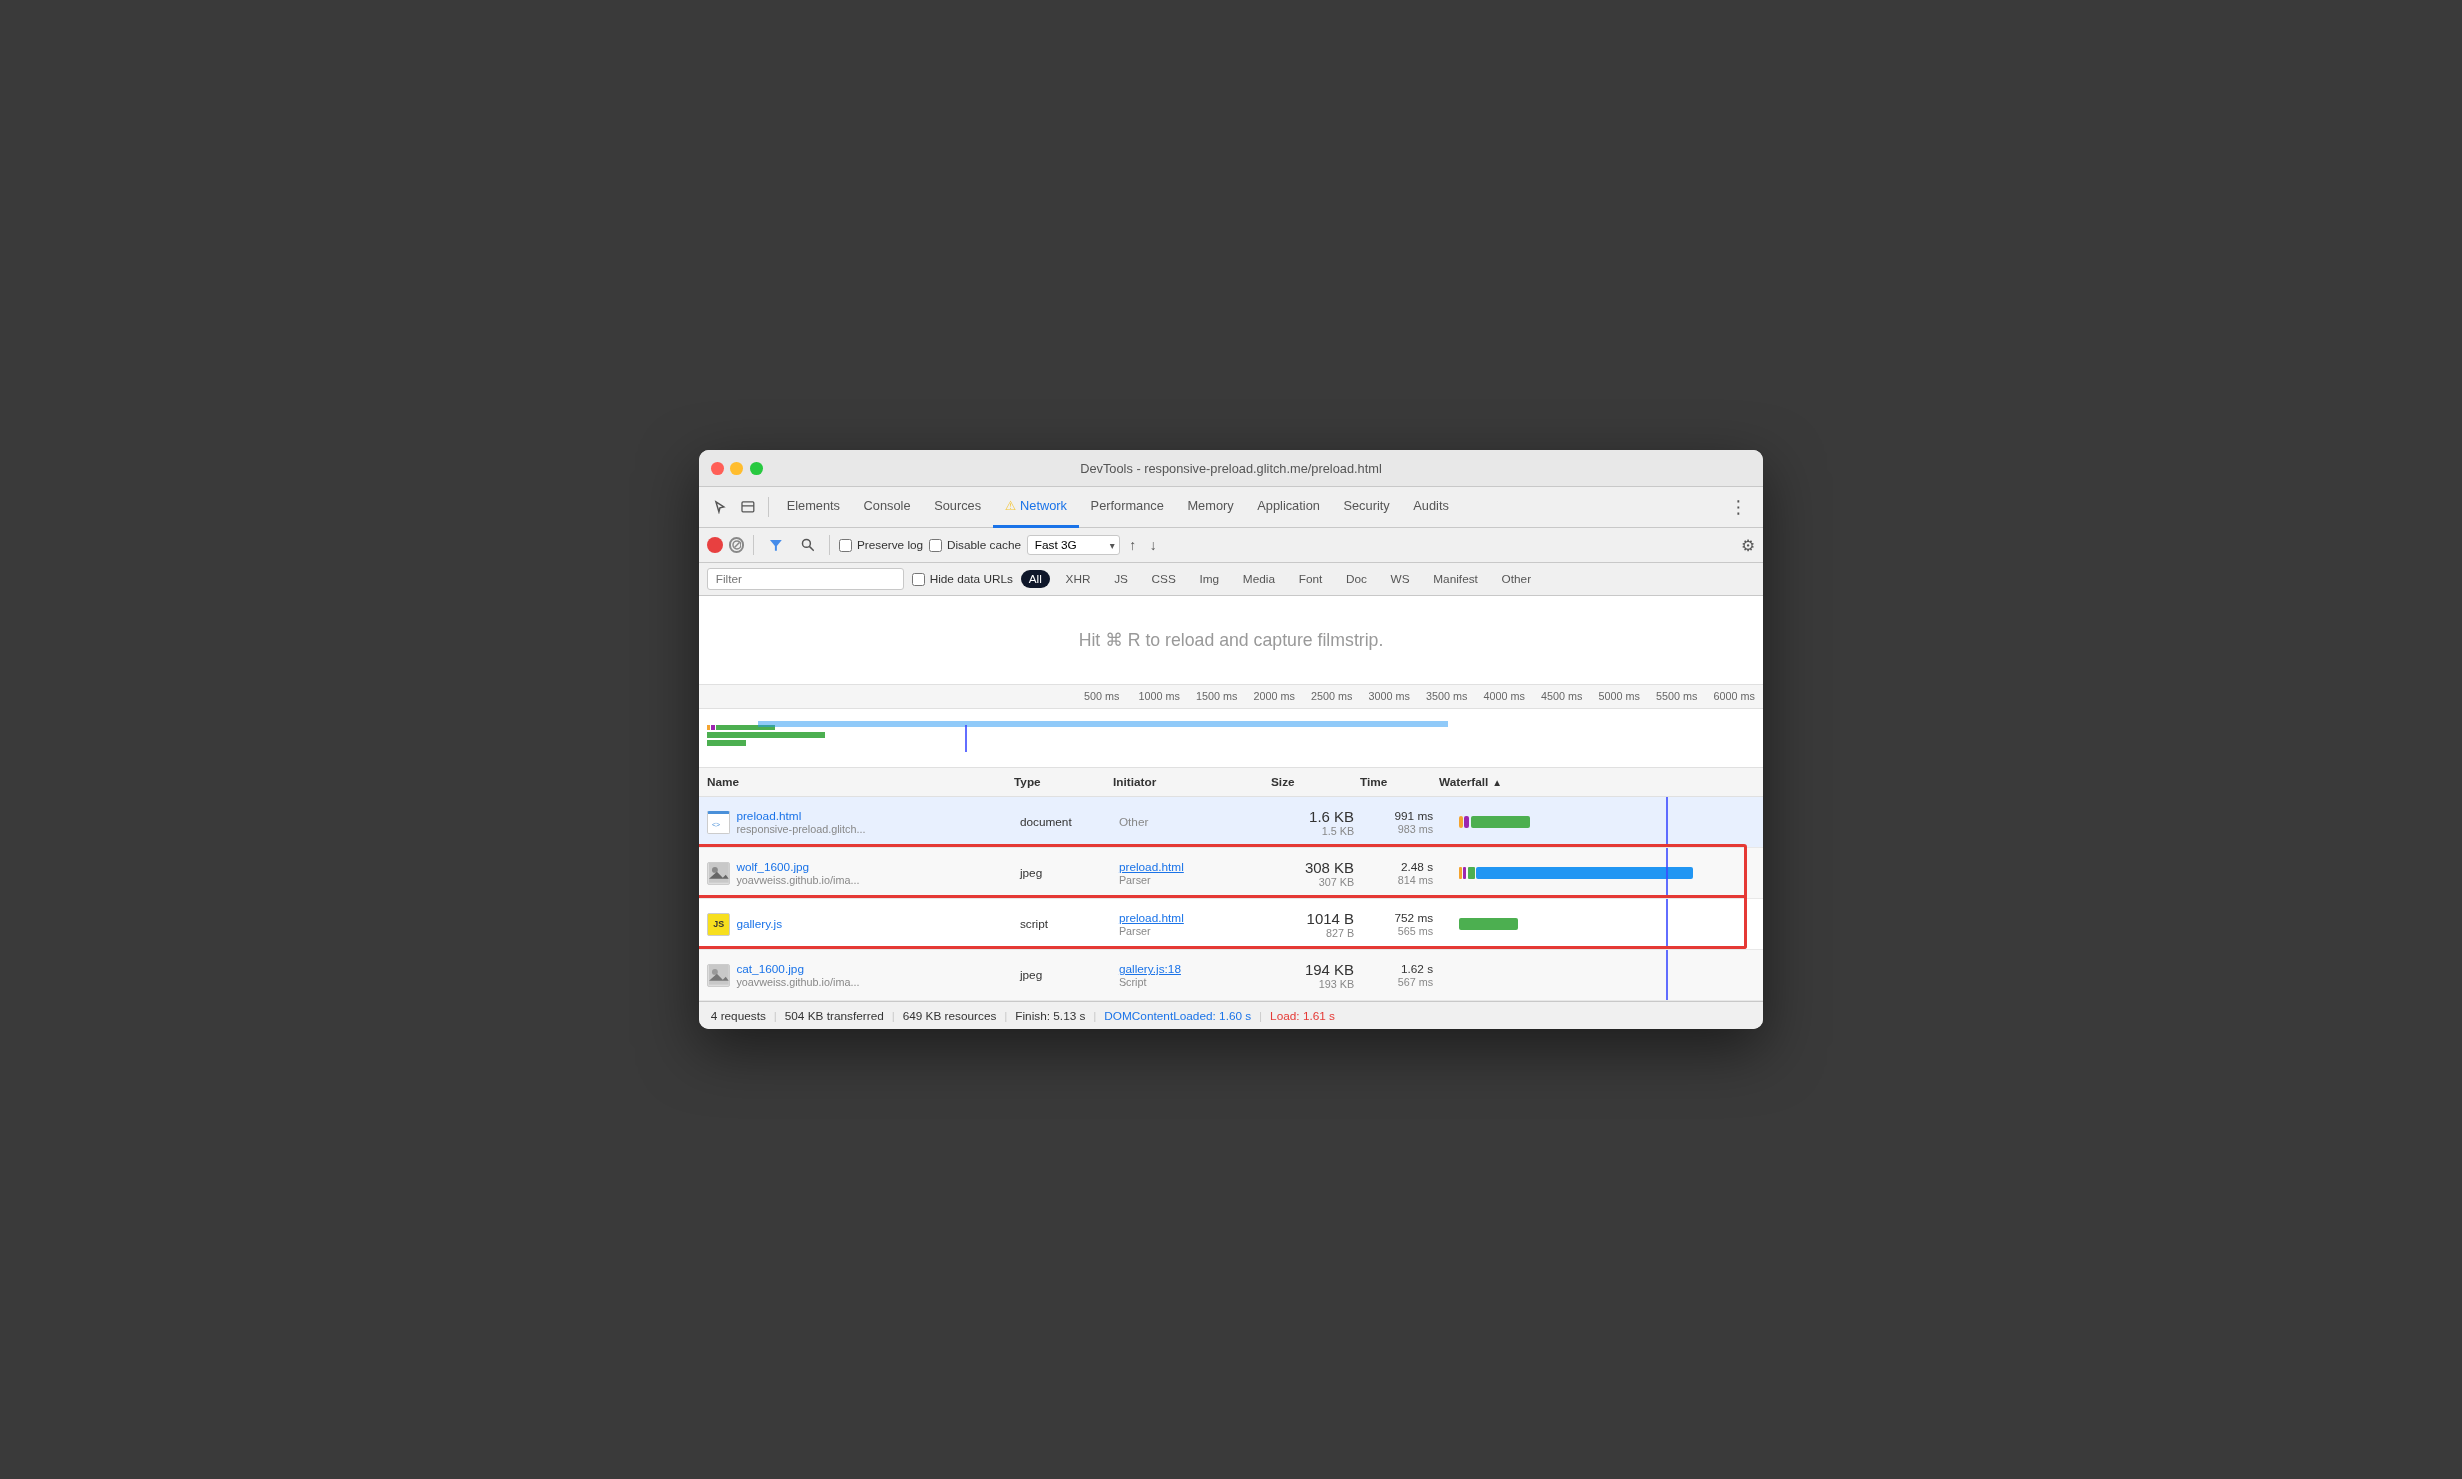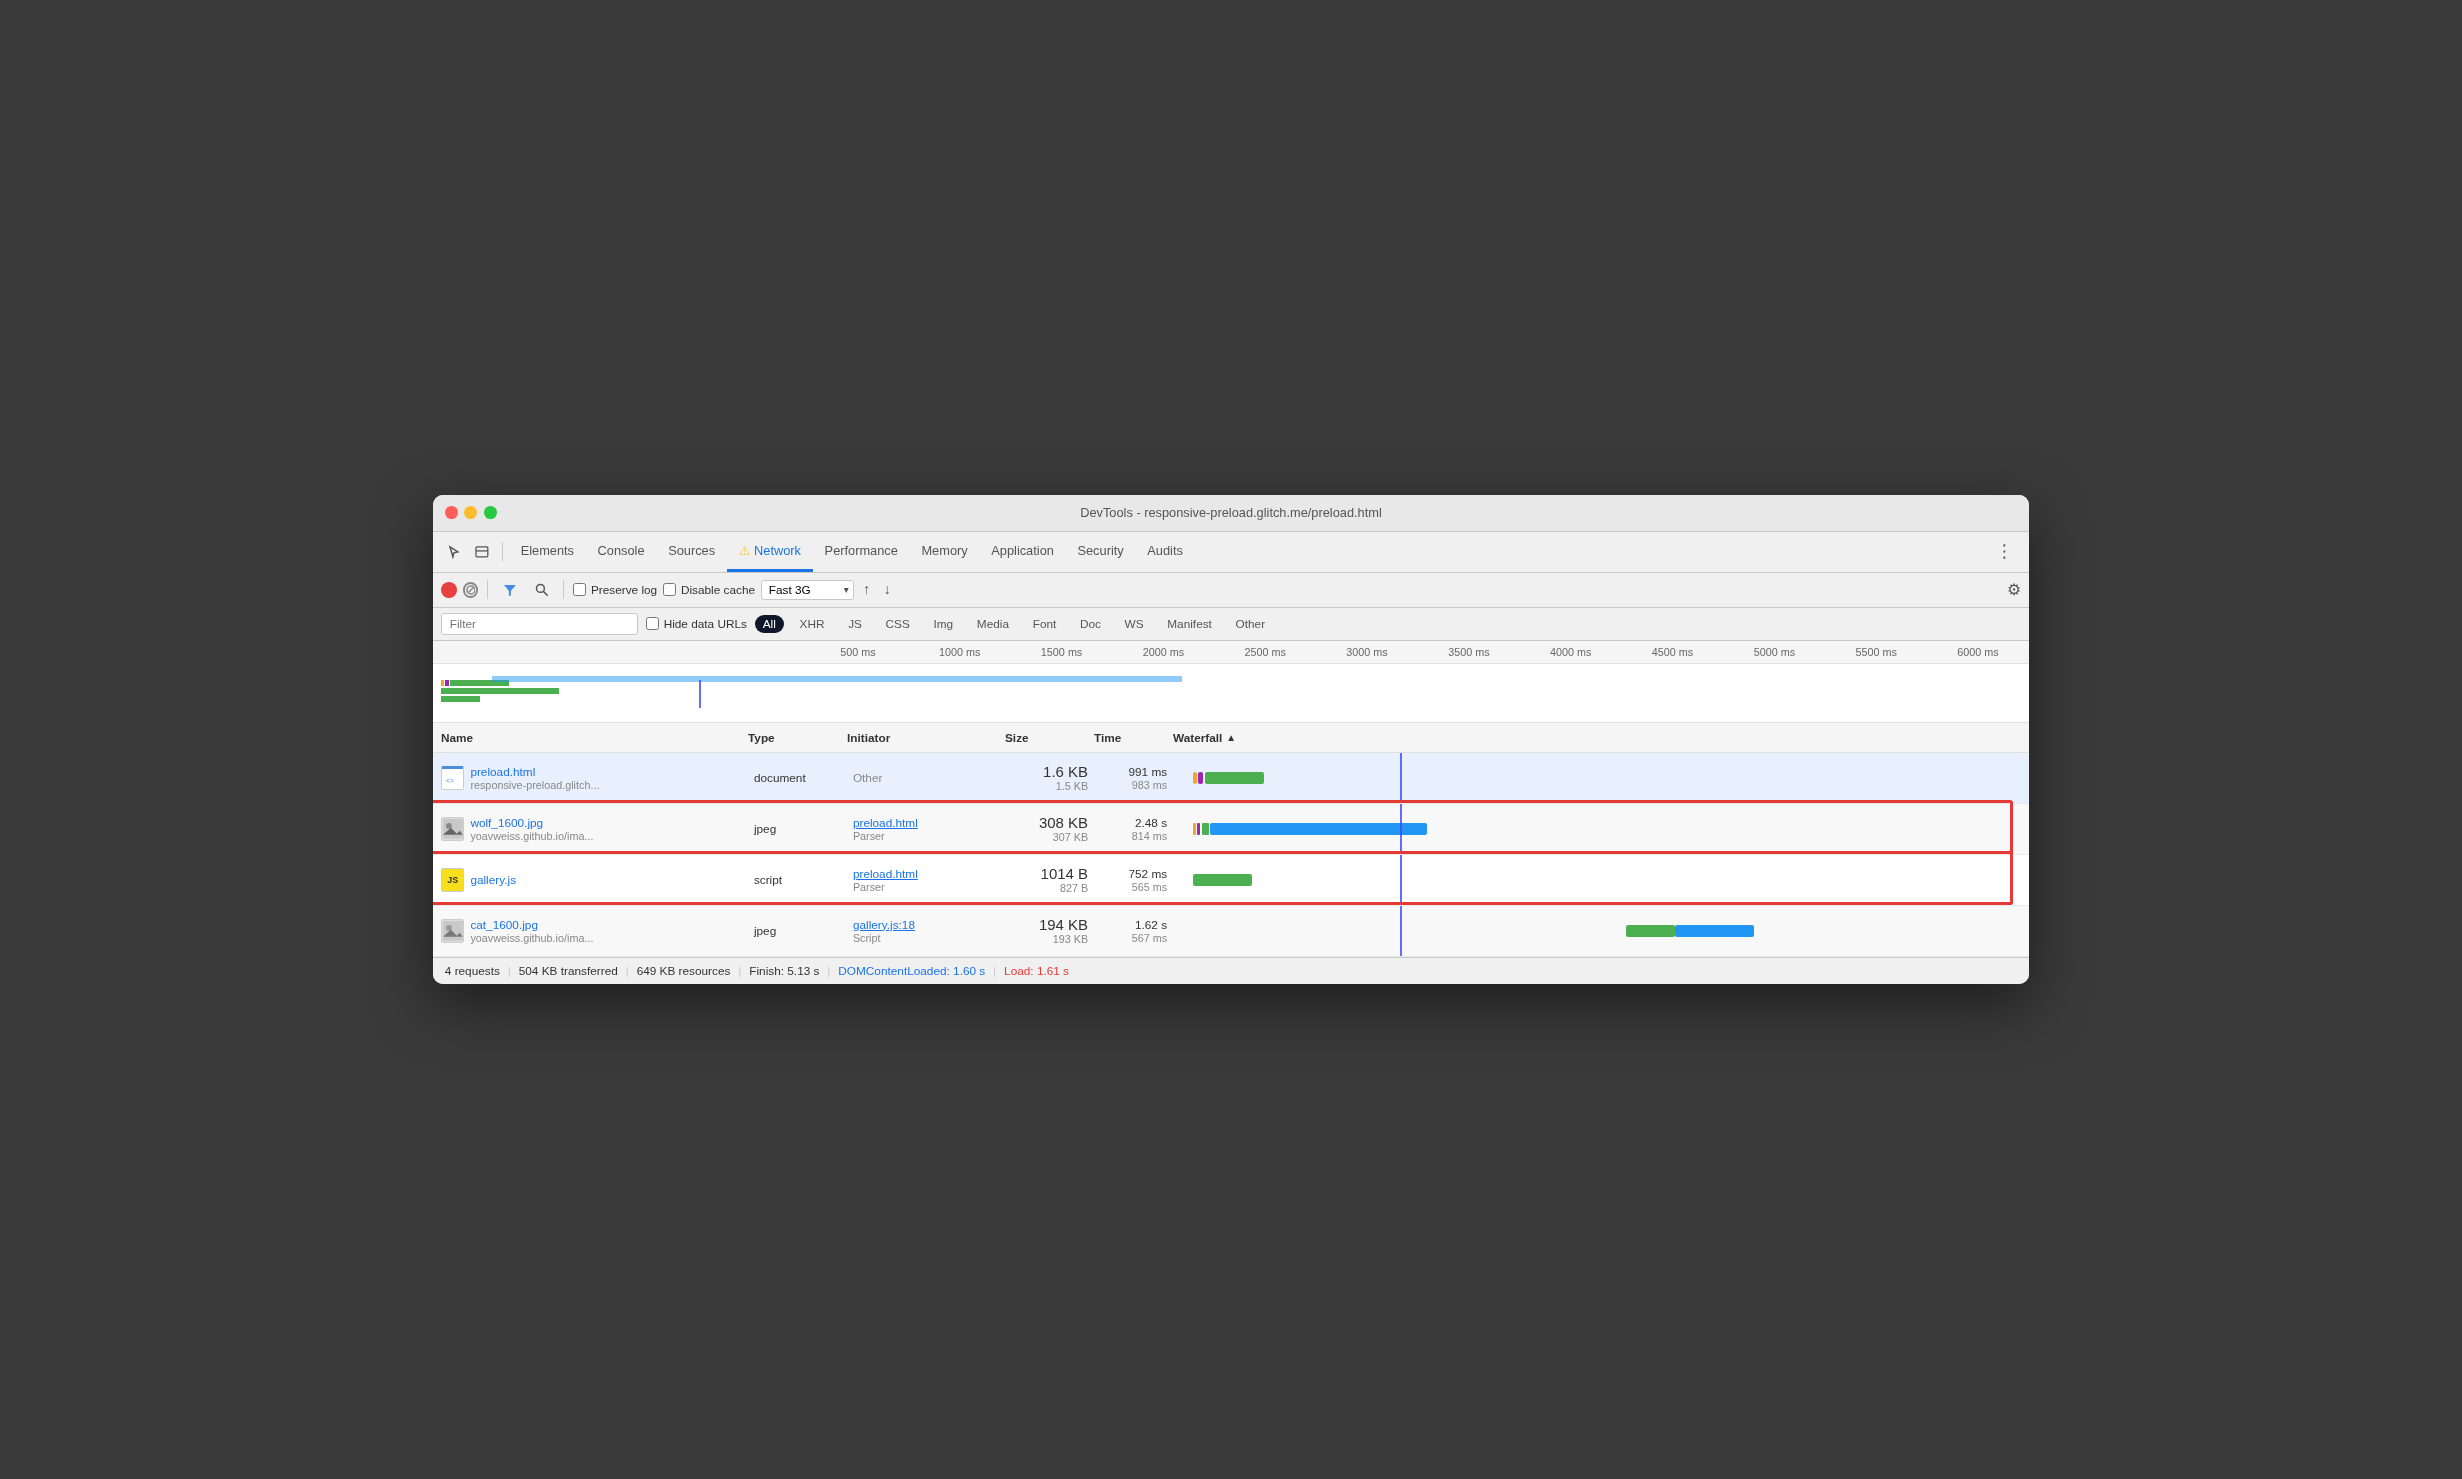--- a/index.html
+++ b/index.html
@@ -5,21 +5,21 @@
     * { box-sizing: border-box; margin: 0; padding: 0; }
     body {
       background: #3a3a3a;
       display: flex;
       justify-content: center;
       align-items: center;
       min-height: 100vh;
       font-family: -apple-system, BlinkMacSystemFont, 'Segoe UI', sans-serif;
     }
     .window {
-      width: 1596px;
+      width: 1064px;
       background: #f0f0f0;
       border-radius: 9.9px;
       overflow: hidden;
       box-shadow: 0 19.7px 59px rgba(0,0,0,0.5);
     }
     .titlebar {
       background: #e8e8e8;
       height: 37px;
       display: flex;
       align-items: center;
@@ -415,20 +415,23 @@
     <button class="filter-type-btn">CSS</button>
     <button class="filter-type-btn">Img</button>
     <button class="filter-type-btn">Media</button>
     <button class="filter-type-btn">Font</button>
     <button class="filter-type-btn">Doc</button>
     <button class="filter-type-btn">WS</button>
     <button class="filter-type-btn">Manifest</button>
     <button class="filter-type-btn">Other</button>
   </div>
 
+  <div class="filmstrip-area">
+    <span class="filmstrip-hint">Hit ⌘ R to reload and capture filmstrip.</span>
+  </div>
 
   <div class="timeline-header">
     <span class="timeline-tick">500 ms</span>
     <span class="timeline-tick">1000 ms</span>
     <span class="timeline-tick">1500 ms</span>
     <span class="timeline-tick">2000 ms</span>
     <span class="timeline-tick">2500 ms</span>
     <span class="timeline-tick">3000 ms</span>
     <span class="timeline-tick">3500 ms</span>
     <span class="timeline-tick">4000 ms</span>

